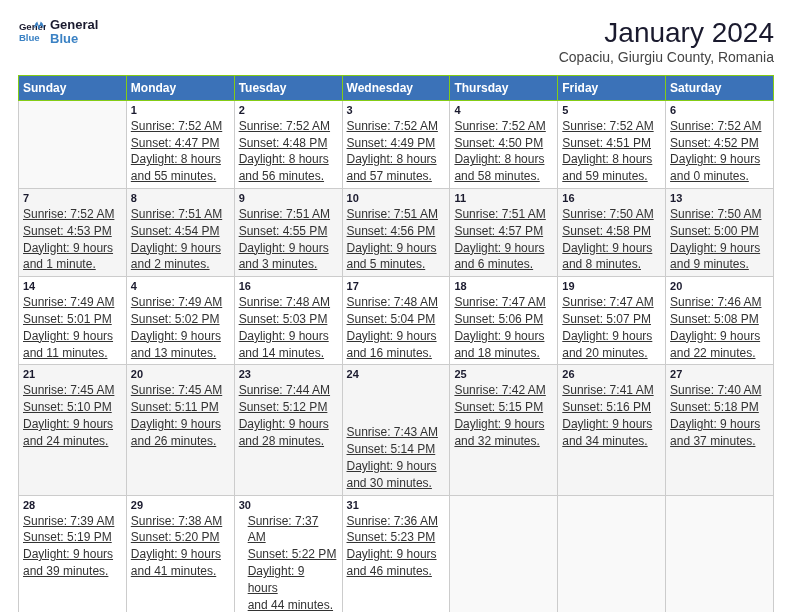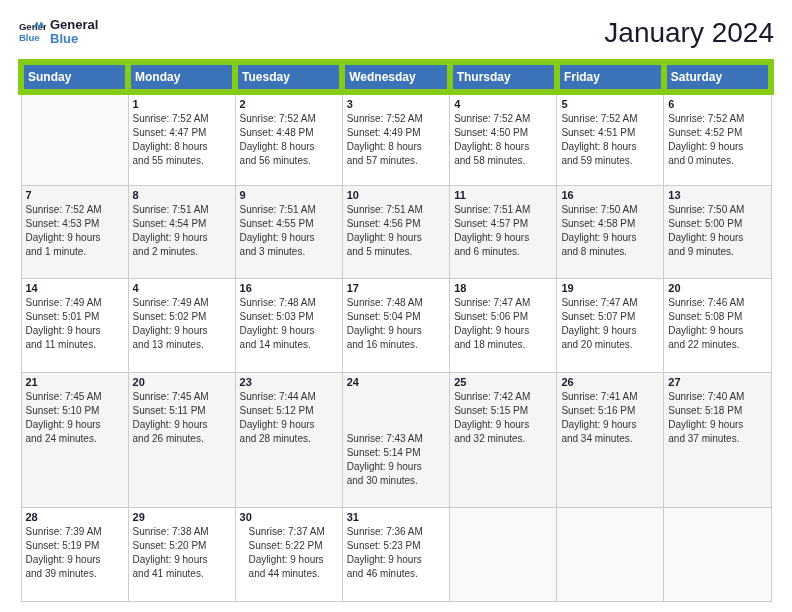--- a/index.html
+++ b/index.html
@@ -50,21 +50,21 @@
       border-collapse: collapse;
       flex: 1;
     }
     .calendar-table thead tr th {
       background: #3b72b8;
       color: #fff;
       font-size: 12px;
       font-weight: bold;
       padding: 5px 4px;
       text-align: left;
-      border: 6px solid #84cc16;
+      border: 1px solid #84cc16;
     }
     .calendar-table tbody tr td {
       border: 1px solid #ccc;
       vertical-align: top;
       padding: 3px 4px;
       width: 108px;
       font-size: 9.5px;
       color: #333;
       height: 82px;
     }
@@ -75,23 +75,24 @@
       background: #f5f5f5;
     }
     .day-num {
       font-size: 11px;
       font-weight: bold;
       display: block;
       margin-bottom: 2px;
       color: #1a1a2e;
     }
     .day-info {
-      font-size: 10px;
+      font-size: 12px;
       line-height: 1.4;
       color: #333;
+      text-decoration: underline;
     }
     .empty-cell {
       background: #f9f9f9 !important;
     }
   </style>
 </head>
 <body>
 
 <div class="page">
   <div class="header">
@@ -102,20 +103,21 @@
         <text x="1" y="26" font-size="11" font-weight="bold" fill="#3b82c4" font-family="Arial">Blue</text>
         <polygon points="26,4 32,10 28,6 30,12 26,8 24,14 22,8 18,12 20,6 16,10 22,4 24,10" fill="#3b82c4"></polygon>
       </svg>
       <div style="display:flex;flex-direction:column;line-height:1.1;">
         <span style="font-size:13px;font-weight:bold;color:#1a1a2e;">General</span>
         <span style="font-size:13px;font-weight:bold;color:#3b82c4;">Blue</span>
       </div>
     </div>
     <div class="title-block">
       <div class="calendar-title">January 2024</div>
+      <div class="calendar-subtitle">Copaciu, Giurgiu County, Romania</div>
     </div>
   </div>
 
   <table class="calendar-table">
     <thead>
       <tr id="header-row">
           <th>Sunday</th>
           <th>Monday</th>
           <th>Tuesday</th>
           <th>Wednesday</th>

